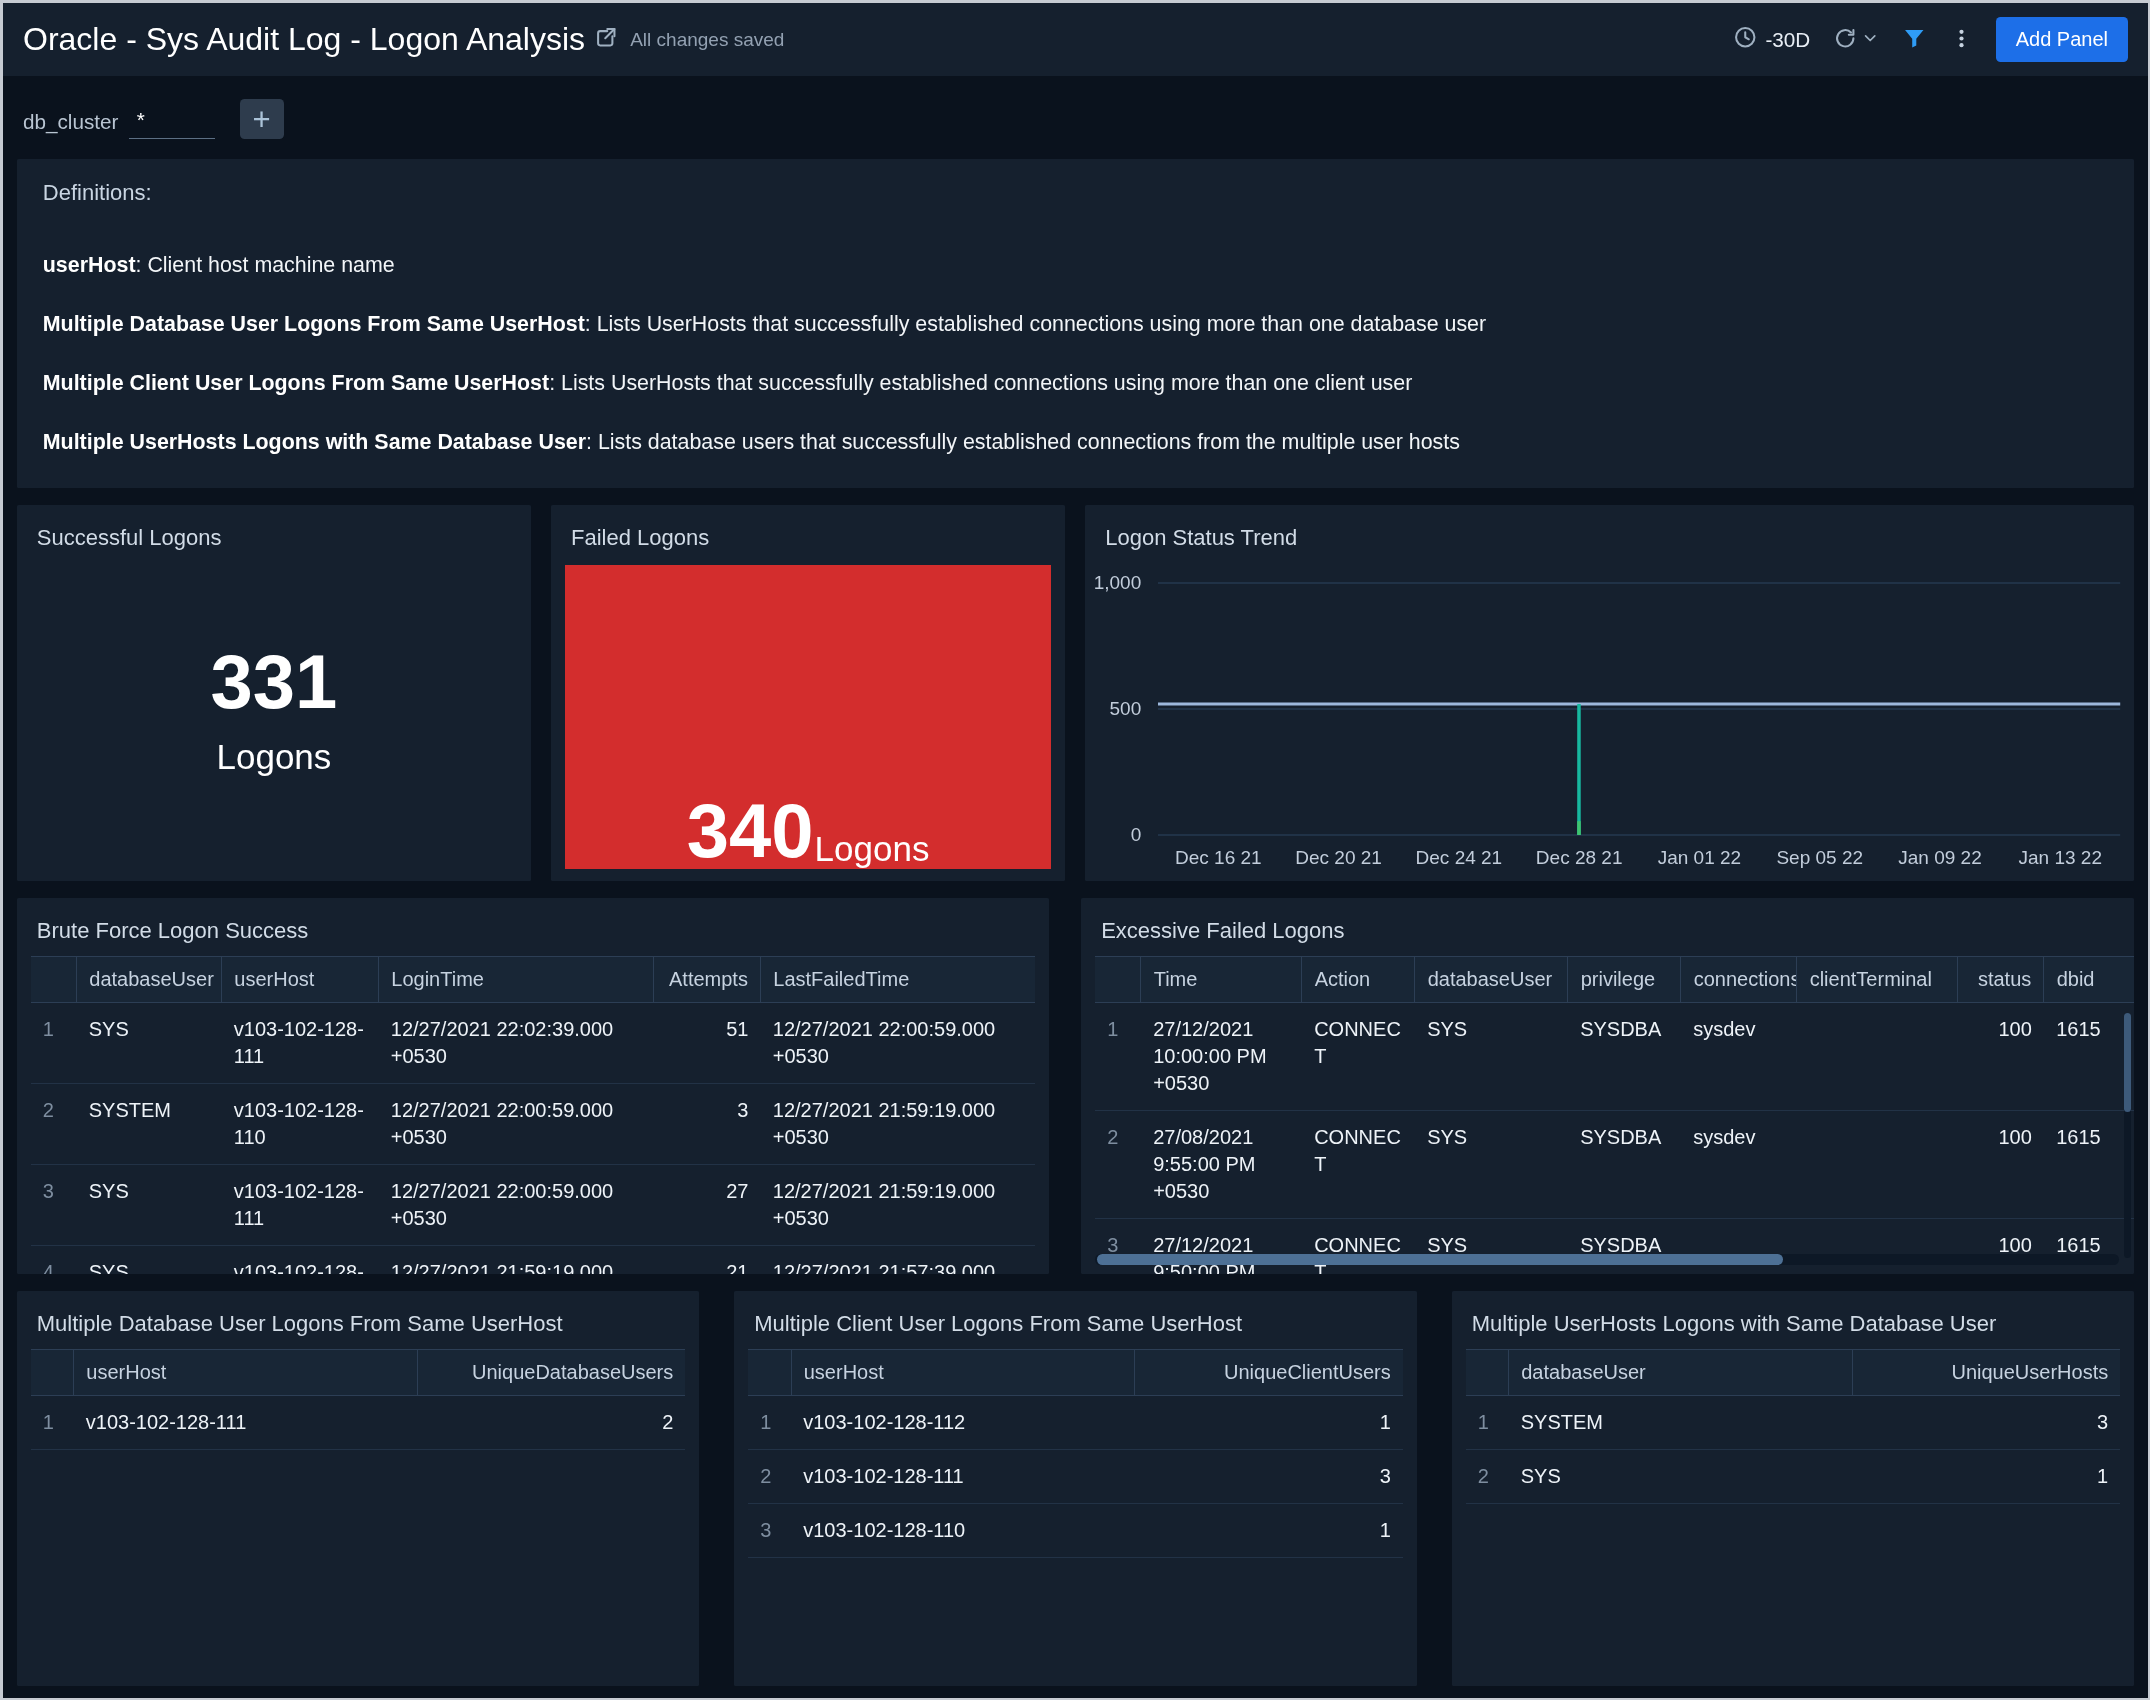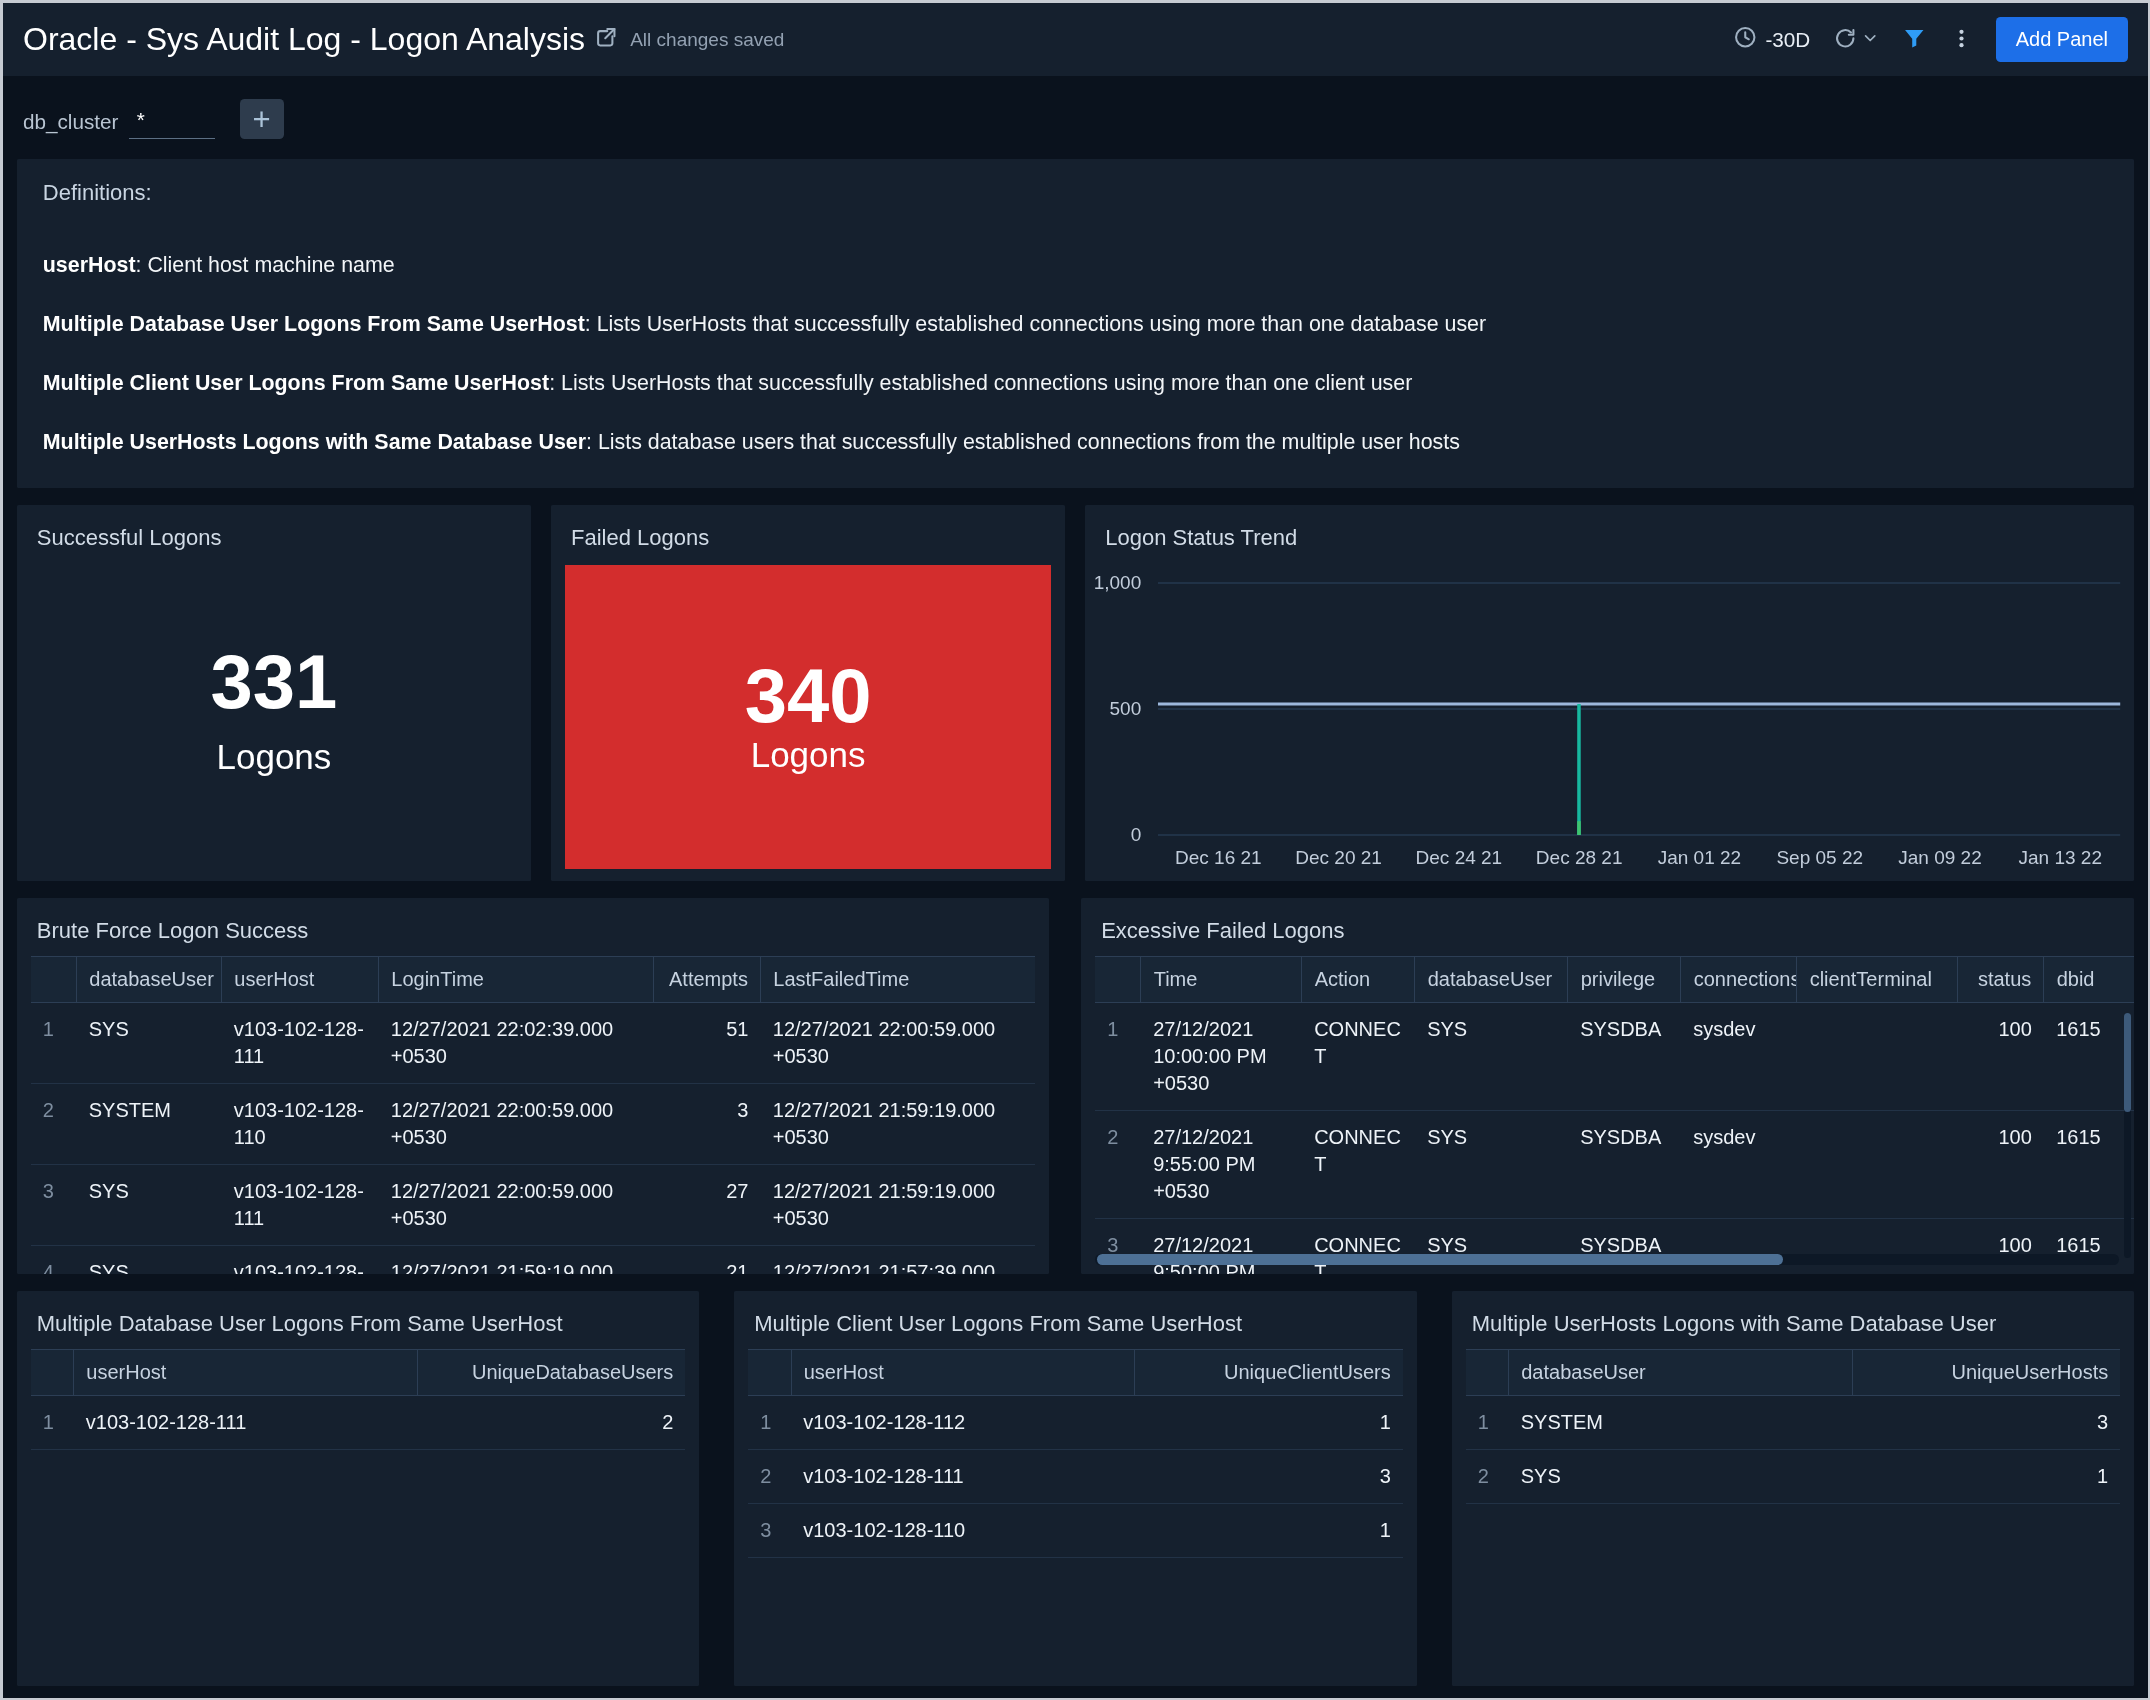--- a/index.html
+++ b/index.html
@@ -36,21 +36,21 @@
   
   .definitions{padding:21.4px 26px;height:329px;margin-bottom:17px}
   .definitions h2{font-size:22px;font-weight:400;color:#c9d5e2;margin-bottom:46px}
   .def-item{font-size:21.4px;margin-bottom:31px;color:#f2f5f8;line-height:1.3}
   .def-item b{font-weight:700;color:#ffffff}
   
   .value-panel{display:flex;flex-direction:column}
   .big-wrap{flex:1;display:flex;flex-direction:column;align-items:center;justify-content:center;gap:17px;padding-bottom:23px}
   .big-value{font-size:76px;font-weight:700;color:#fff;line-height:1}
   .big-unit{font-size:35px;font-weight:400;color:#fff}
-  .failed-box{flex:1;margin:1.5px 13.8px 12.2px;background:#d32d2d;display:flex;flex-direction:column;align-items:center;justify-content:center;gap:1px}
+  .failed-box{flex:1;margin:1.5px 13.8px 12.2px;background:#d32d2d;display:flex;flex-direction:row;align-items:flex-end;justify-content:center;gap:1px}
   .failed-box .big-value,.failed-box .big-unit{color:#fff}
   
   .chart{display:flex;padding:20px 13.8px 0 0}
   .y-axis{width:73px;position:relative;height:252px}
   .y-axis span{position:absolute;right:17px;transform:translateY(-50%);font-size:19px;color:#c2cddb;white-space:nowrap}
   .plot{flex:1;position:relative;height:252px}
   .plot svg{position:absolute;inset:0;width:100%;height:100%;overflow:visible}
   .x-axis{margin:12.2px 13.8px 0 73px;display:grid;grid-template-columns:repeat(8,1fr)}
   .x-axis span{text-align:center;font-size:19px;color:#c2cddb;white-space:nowrap}
   
@@ -293,21 +293,21 @@
                 <td data-name="table-cell" style="text-align: left;">CONNECT</td>
                 <td data-name="table-cell" style="text-align: left;">SYS</td>
                 <td data-name="table-cell" style="text-align: left;">SYSDBA</td>
                 <td data-name="table-cell" style="text-align: left;">sysdev</td>
                 <td data-name="table-cell" style="text-align: left;"></td>
                 <td data-name="table-cell" style="text-align: right;">100</td>
                 <td data-name="table-cell" style="text-align: left;">1615</td>
               </tr>
               <tr data-name="table-row">
                 <td class="idx" data-name="row-index" style="text-align: left;">2</td>
-                <td data-name="table-cell" style="text-align: left;">27/12/2021 9:55:00 PM +0530</td>
+                <td data-name="table-cell" style="text-align: left;">27/08/2021 9:55:00 PM +0530</td>
                 <td data-name="table-cell" style="text-align: left;">CONNECT</td>
                 <td data-name="table-cell" style="text-align: left;">SYS</td>
                 <td data-name="table-cell" style="text-align: left;">SYSDBA</td>
                 <td data-name="table-cell" style="text-align: left;">sysdev</td>
                 <td data-name="table-cell" style="text-align: left;"></td>
                 <td data-name="table-cell" style="text-align: right;">100</td>
                 <td data-name="table-cell" style="text-align: left;">1615</td>
               </tr>
               <tr data-name="table-row">
                 <td class="idx" data-name="row-index" style="text-align: left;">3</td>

